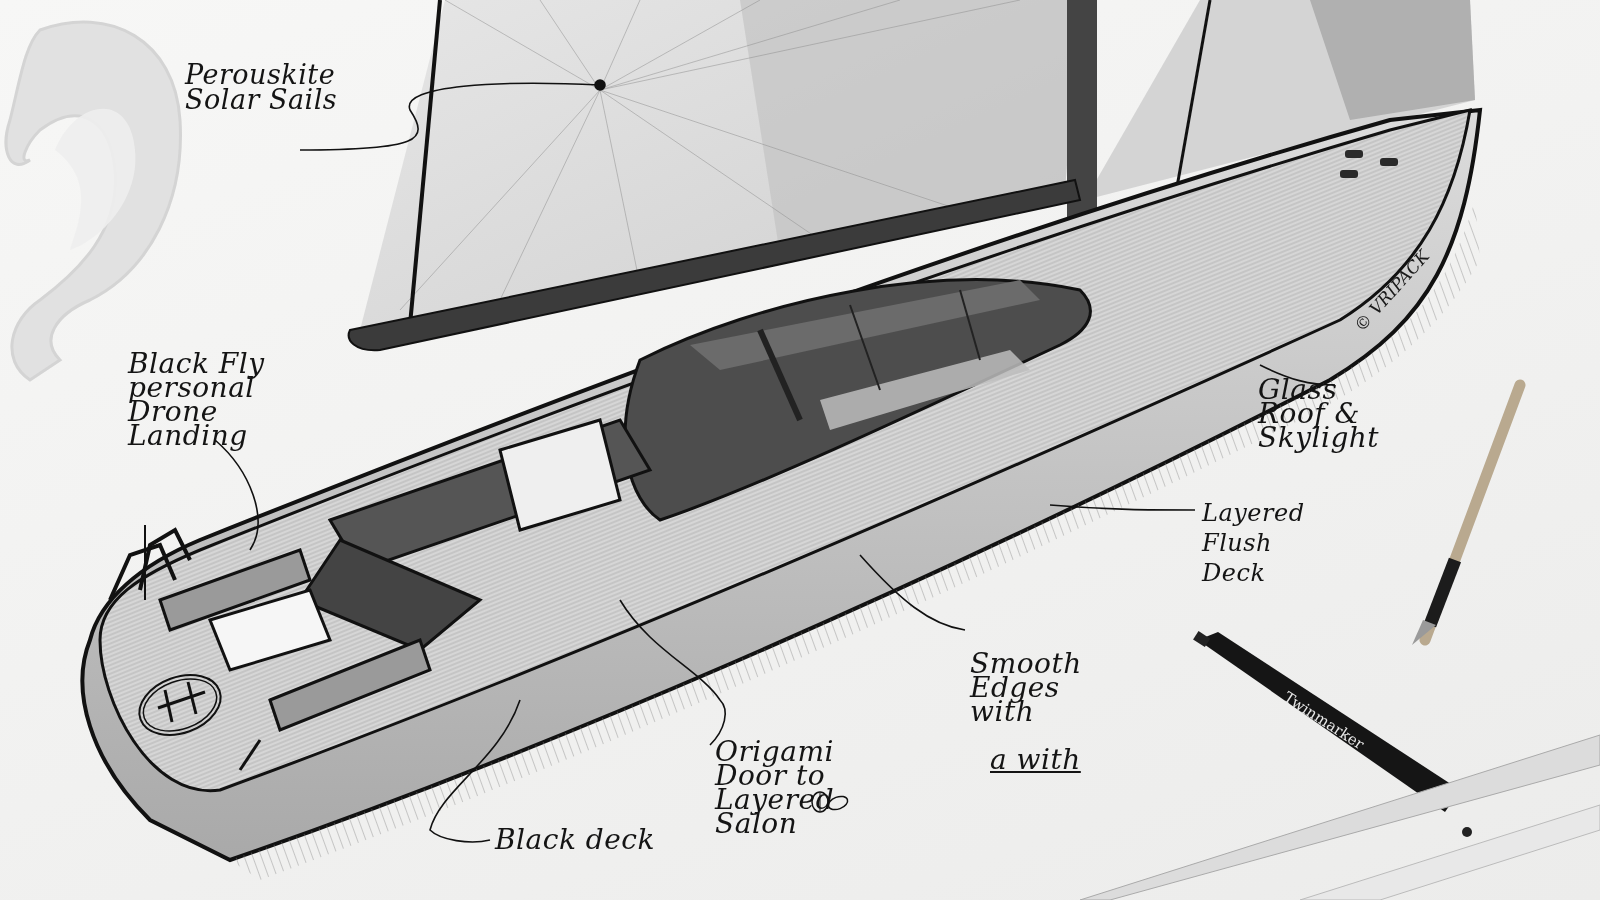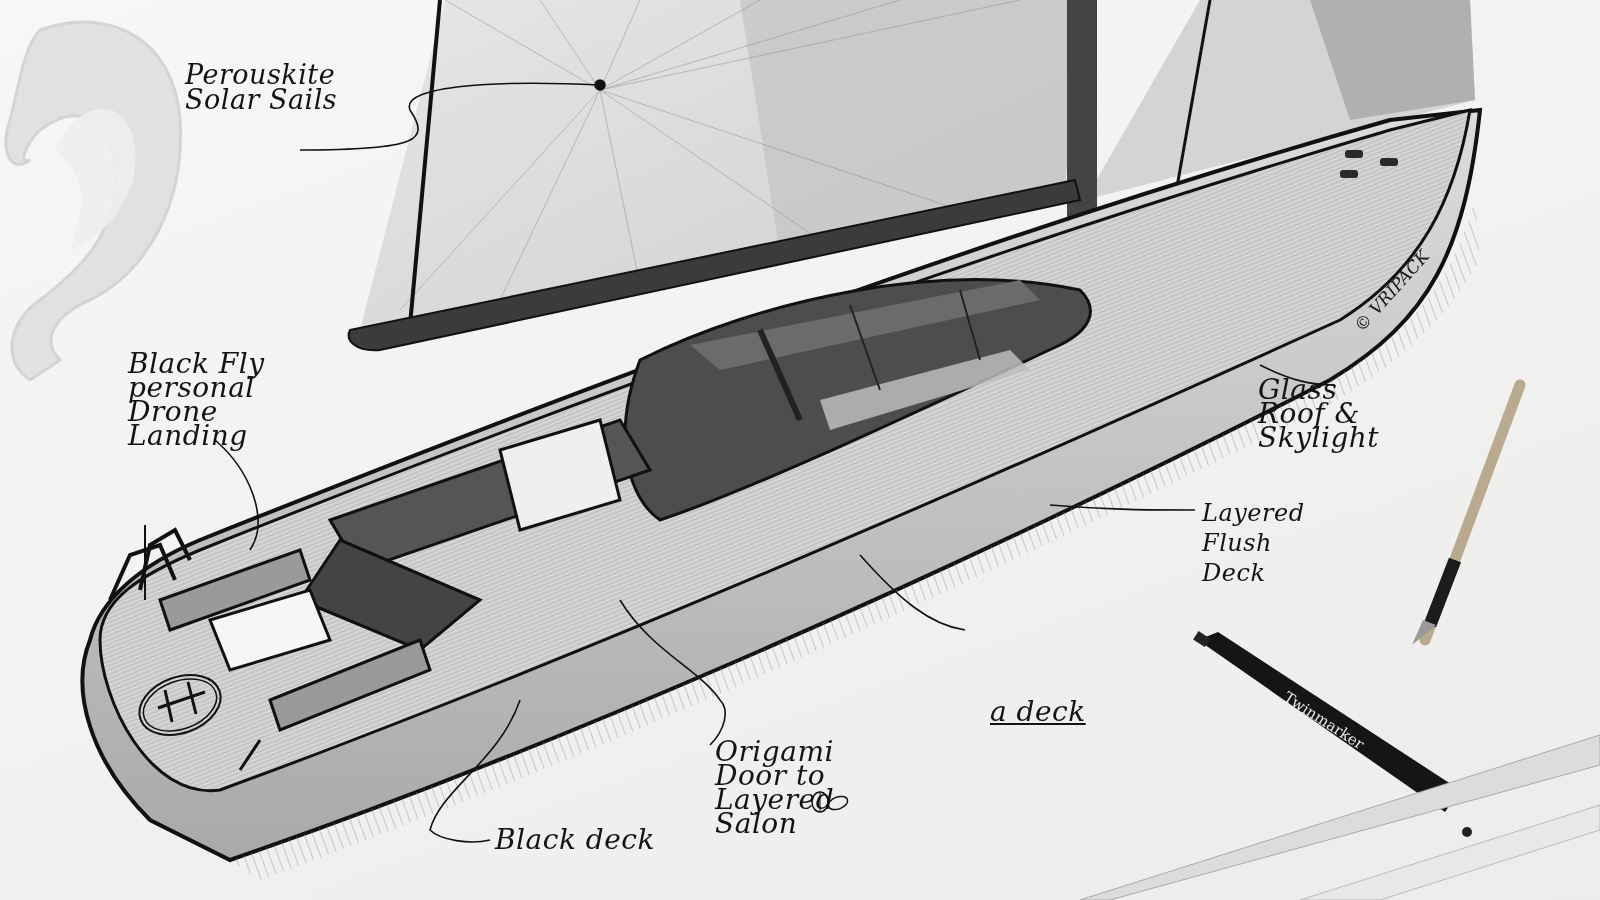--- a/index.html
+++ b/index.html
@@ -182,22 +182,24 @@
 personal
 Drone
 Landing</div>
 <div class="label small" style="left:1258px; top:378px;">Glass
 Roof &amp;
 Skylight</div>
 <div class="label" style="left:1202px; top:498px; font-size:24px; line-height:30px;">Layered
 Flush
 Deck</div>
 <div class="label small" style="left:970px; top:628px;">
-  <br>
-  <span class="underline" style="padding-left:20px;">a deck</span>
+  <span>Smooth
+Edges
+with</span><br>
+  <span class="underline" style="padding-left:20px;">a with</span>
 </div>
 <div class="label small" style="left:715px; top:740px;">Origami
 Door to
 Layered
 Salon</div>
 <div class="label small" style="left:495px; top:828px;">Black deck</div>
 
 <svg style="position:absolute; left:808px; top:790px;" width="42" height="24">
   <ellipse cx="12" cy="12" rx="8" ry="10" fill="none" stroke="#111" stroke-width="1.5"></ellipse>
   <line x1="12" y1="3" x2="12" y2="21" stroke="#111"></line>

